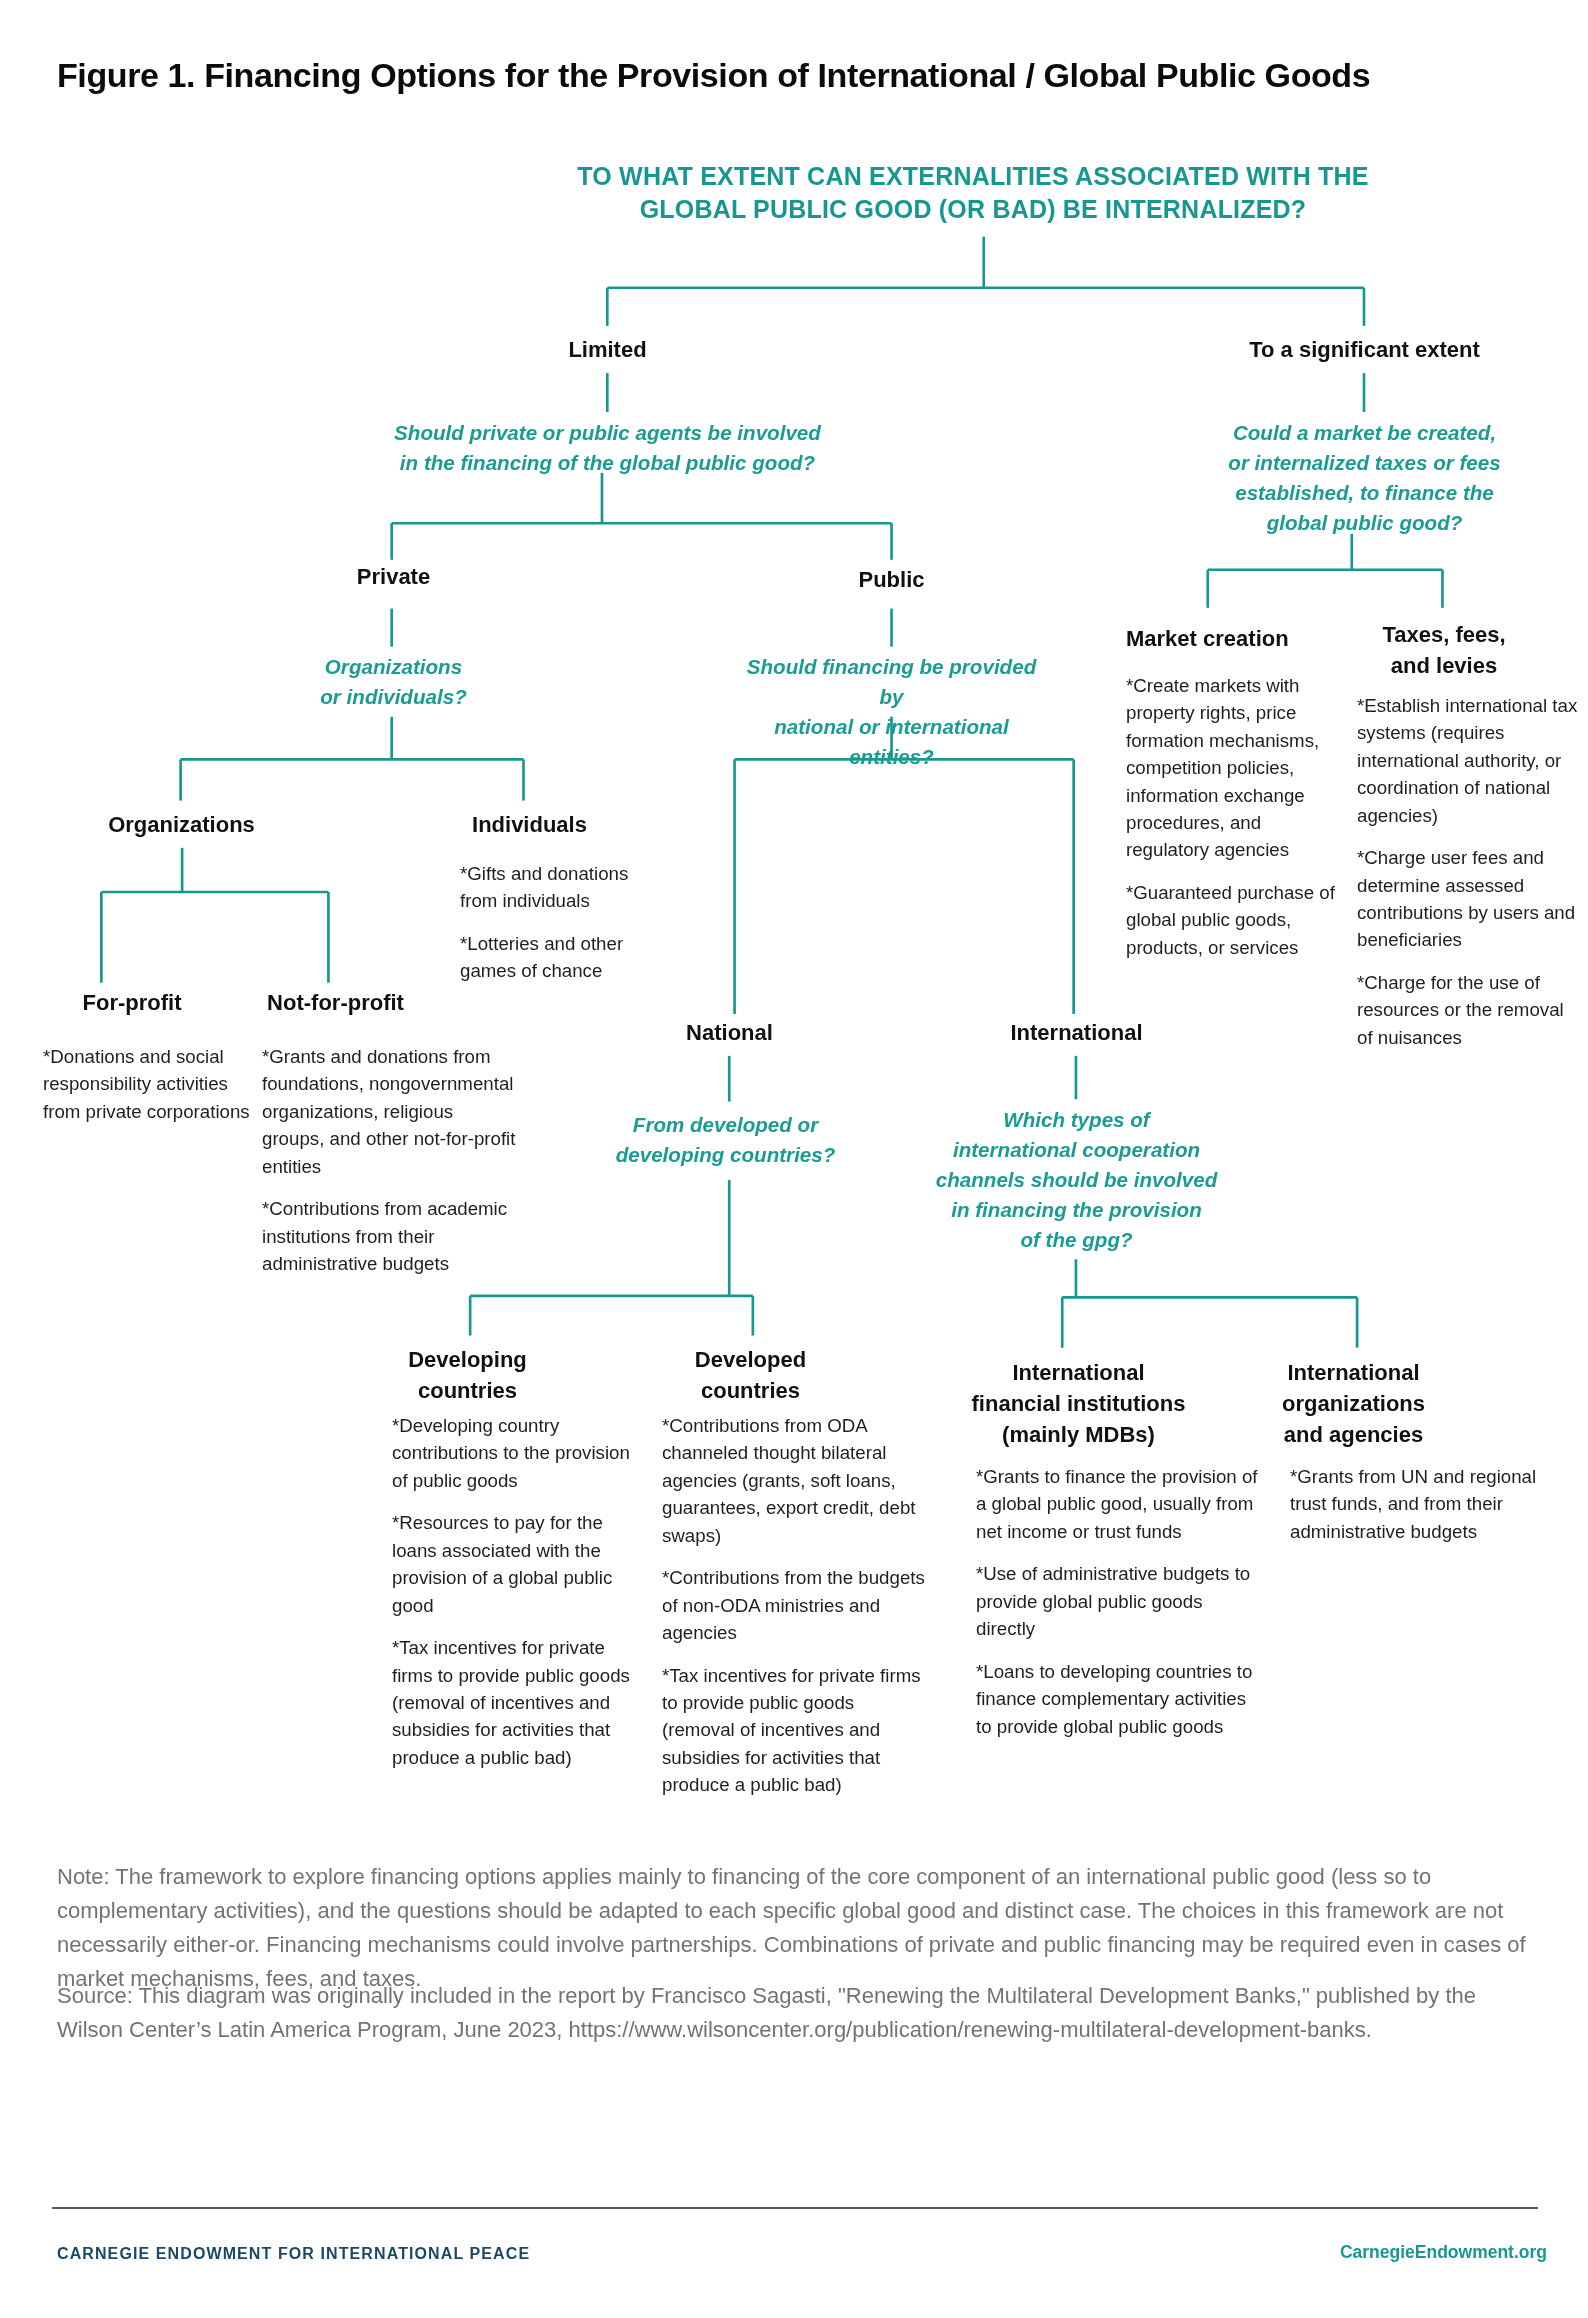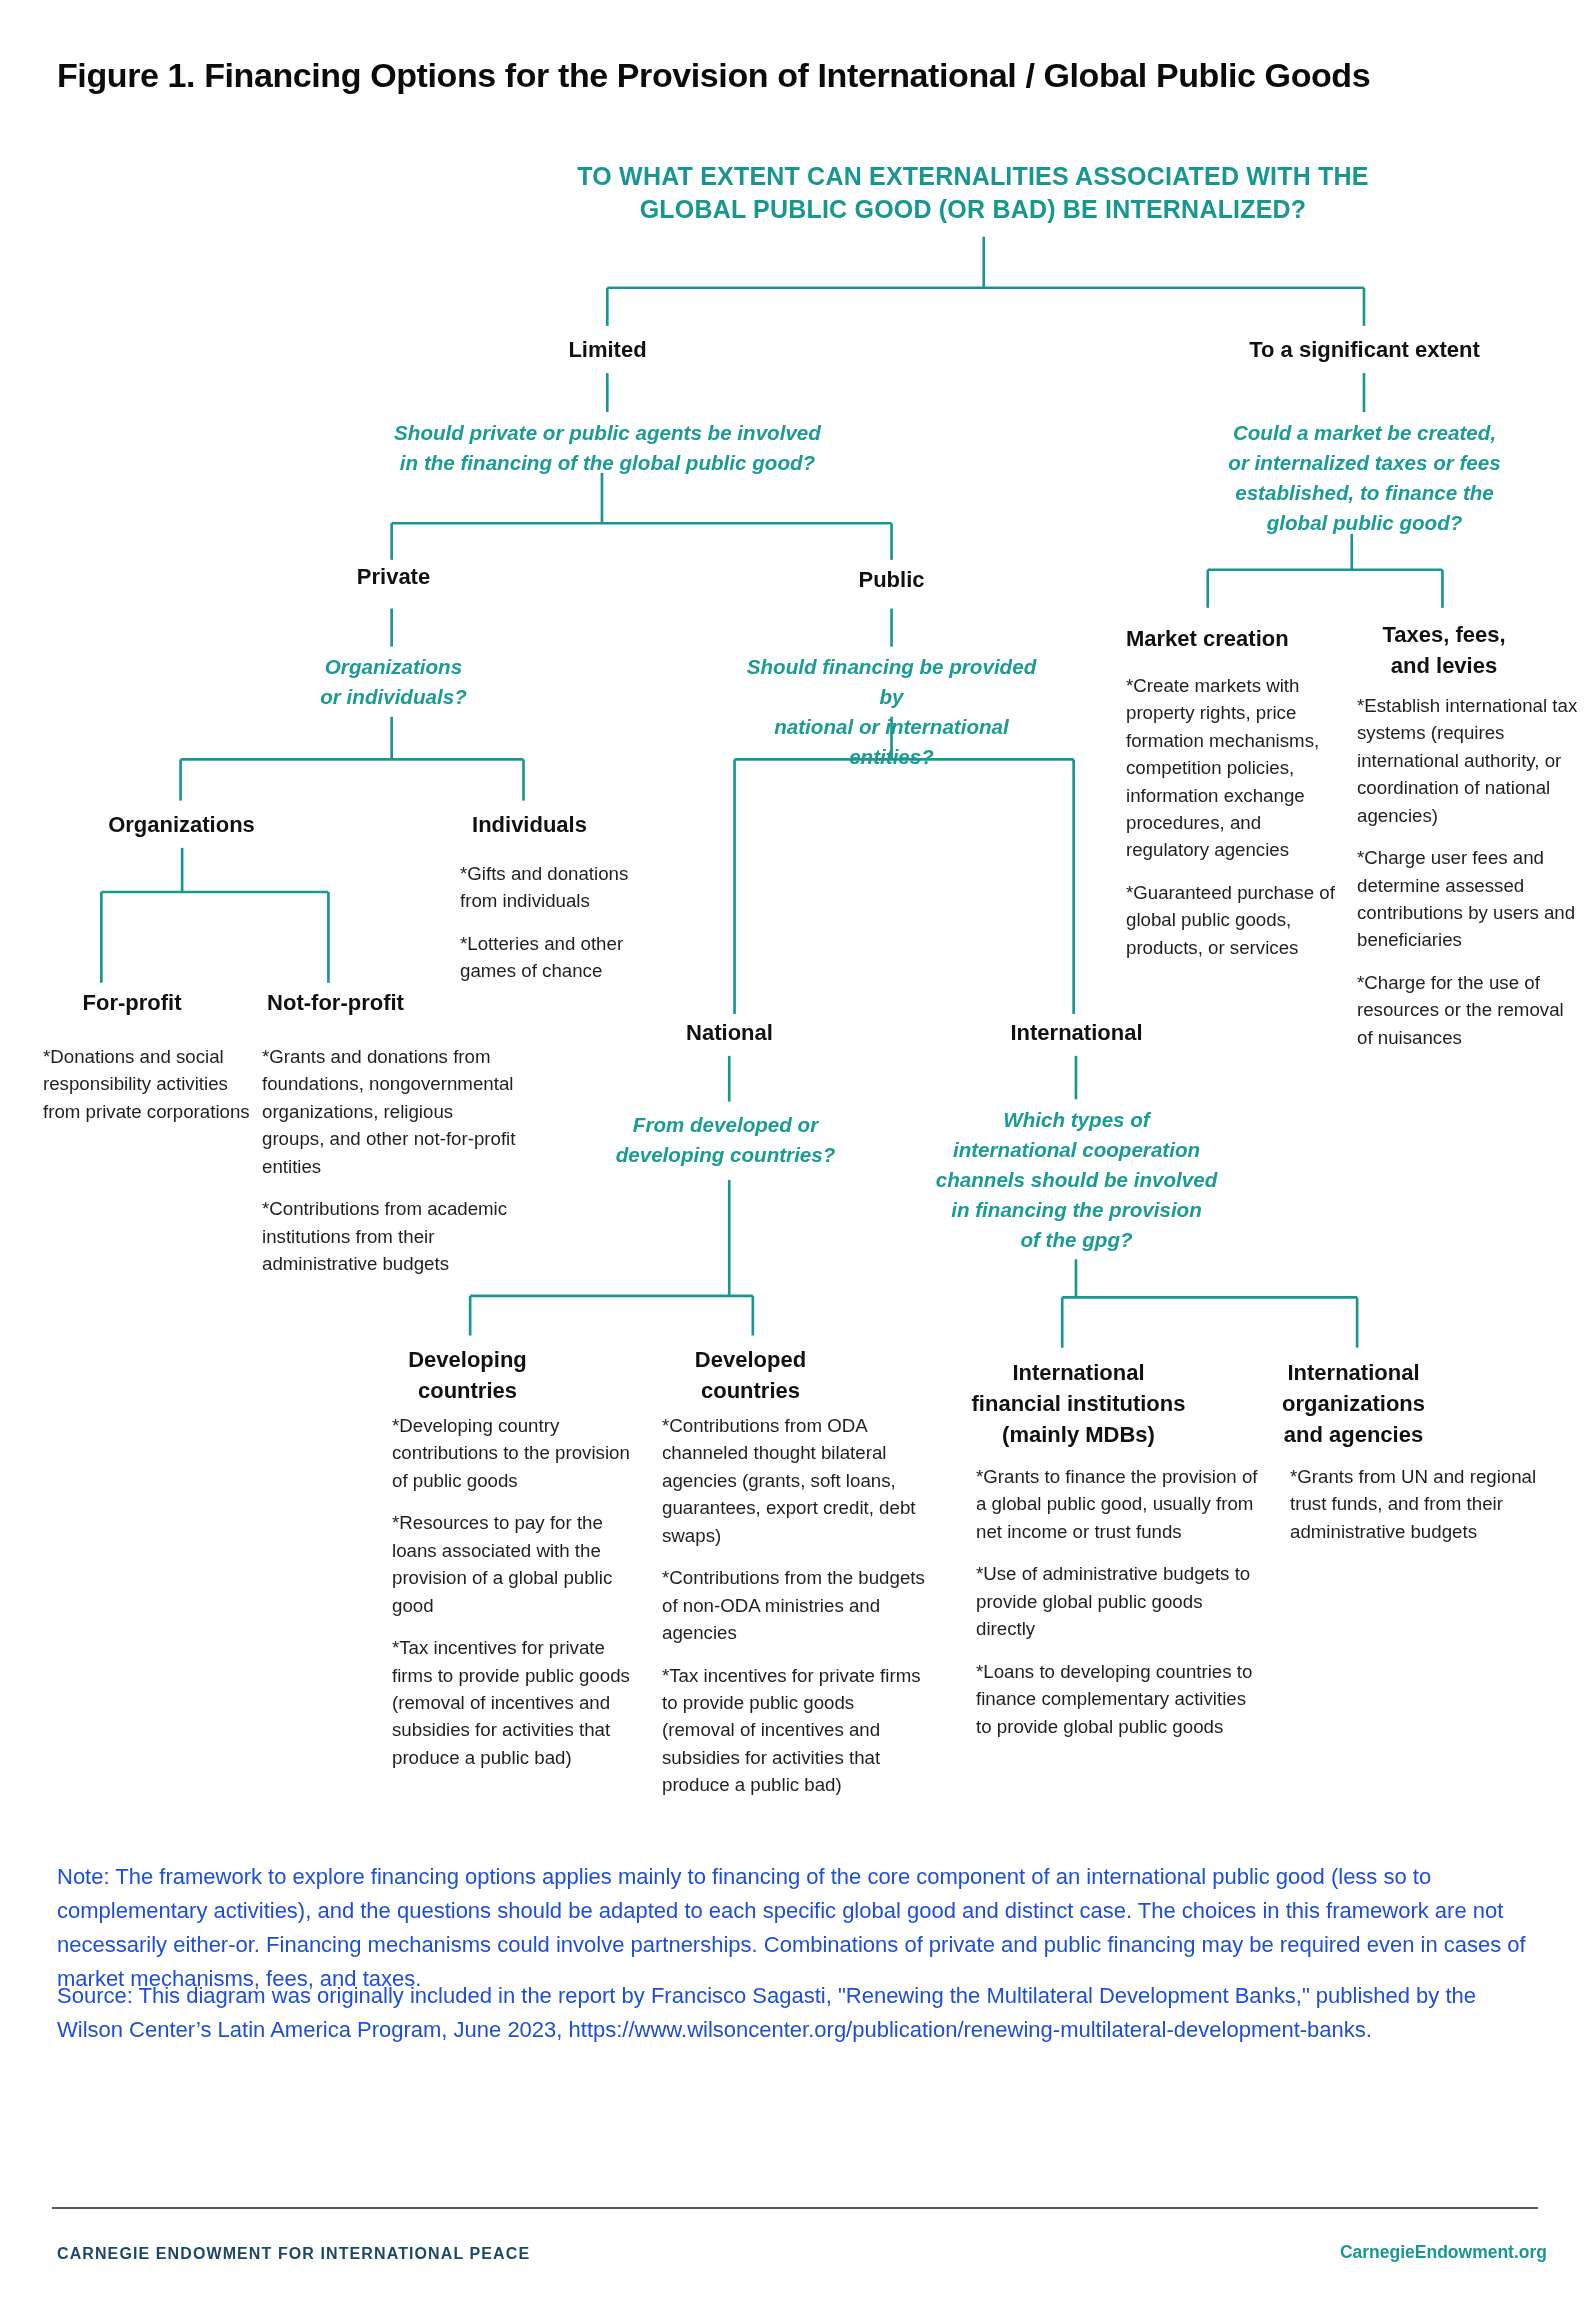--- a/index.html
+++ b/index.html
@@ -56,21 +56,21 @@
   .col-heading.left{text-align:left;}
   .bullets p{
     margin:0 0 15.2px 0;
     font-size:18.7px;
     line-height:27.4px;
     color:#1f1f1f;
   }
   .note-text,.source-text{
     font-size:22px;
     line-height:34px;
-    color:#1d4ed8;
+    color:#737373;
   }
   .rule{
     height:0;
     border-top:2.3px solid #5a5a5a;
   }
   .footer-left{
     font-size:16px;
     font-weight:bold;
     color:#1B4965;
     letter-spacing:1.1px;

